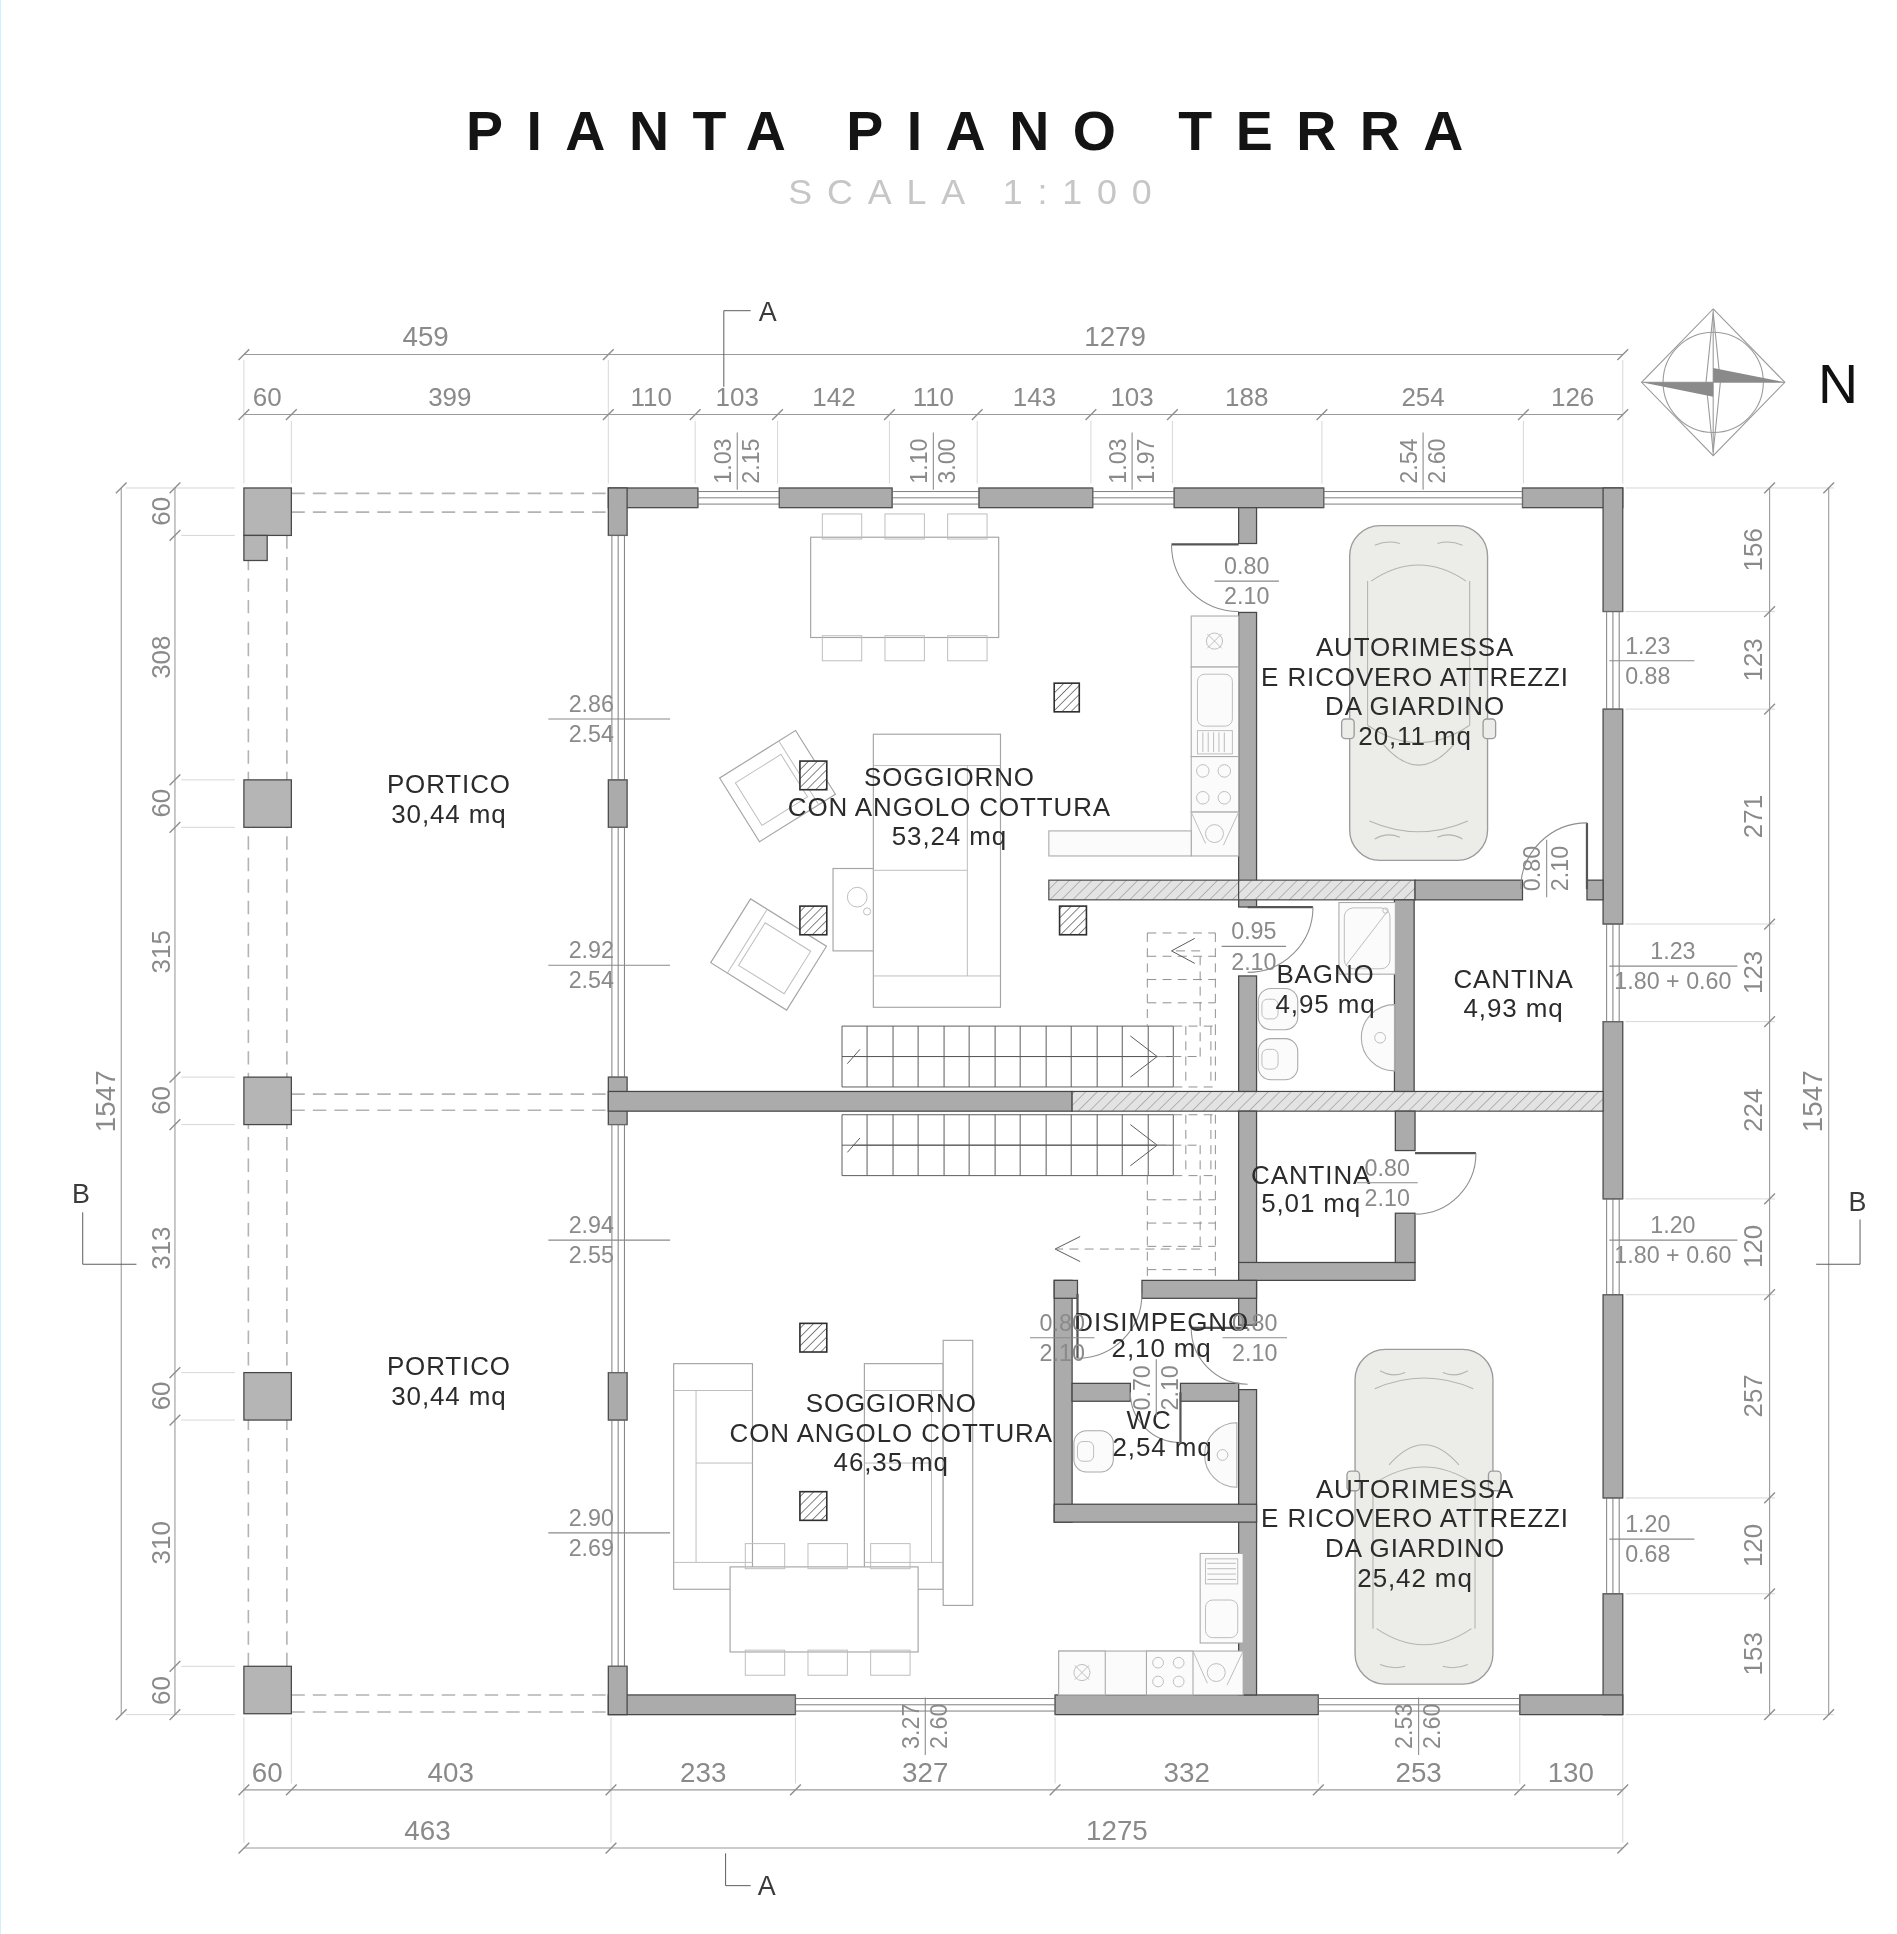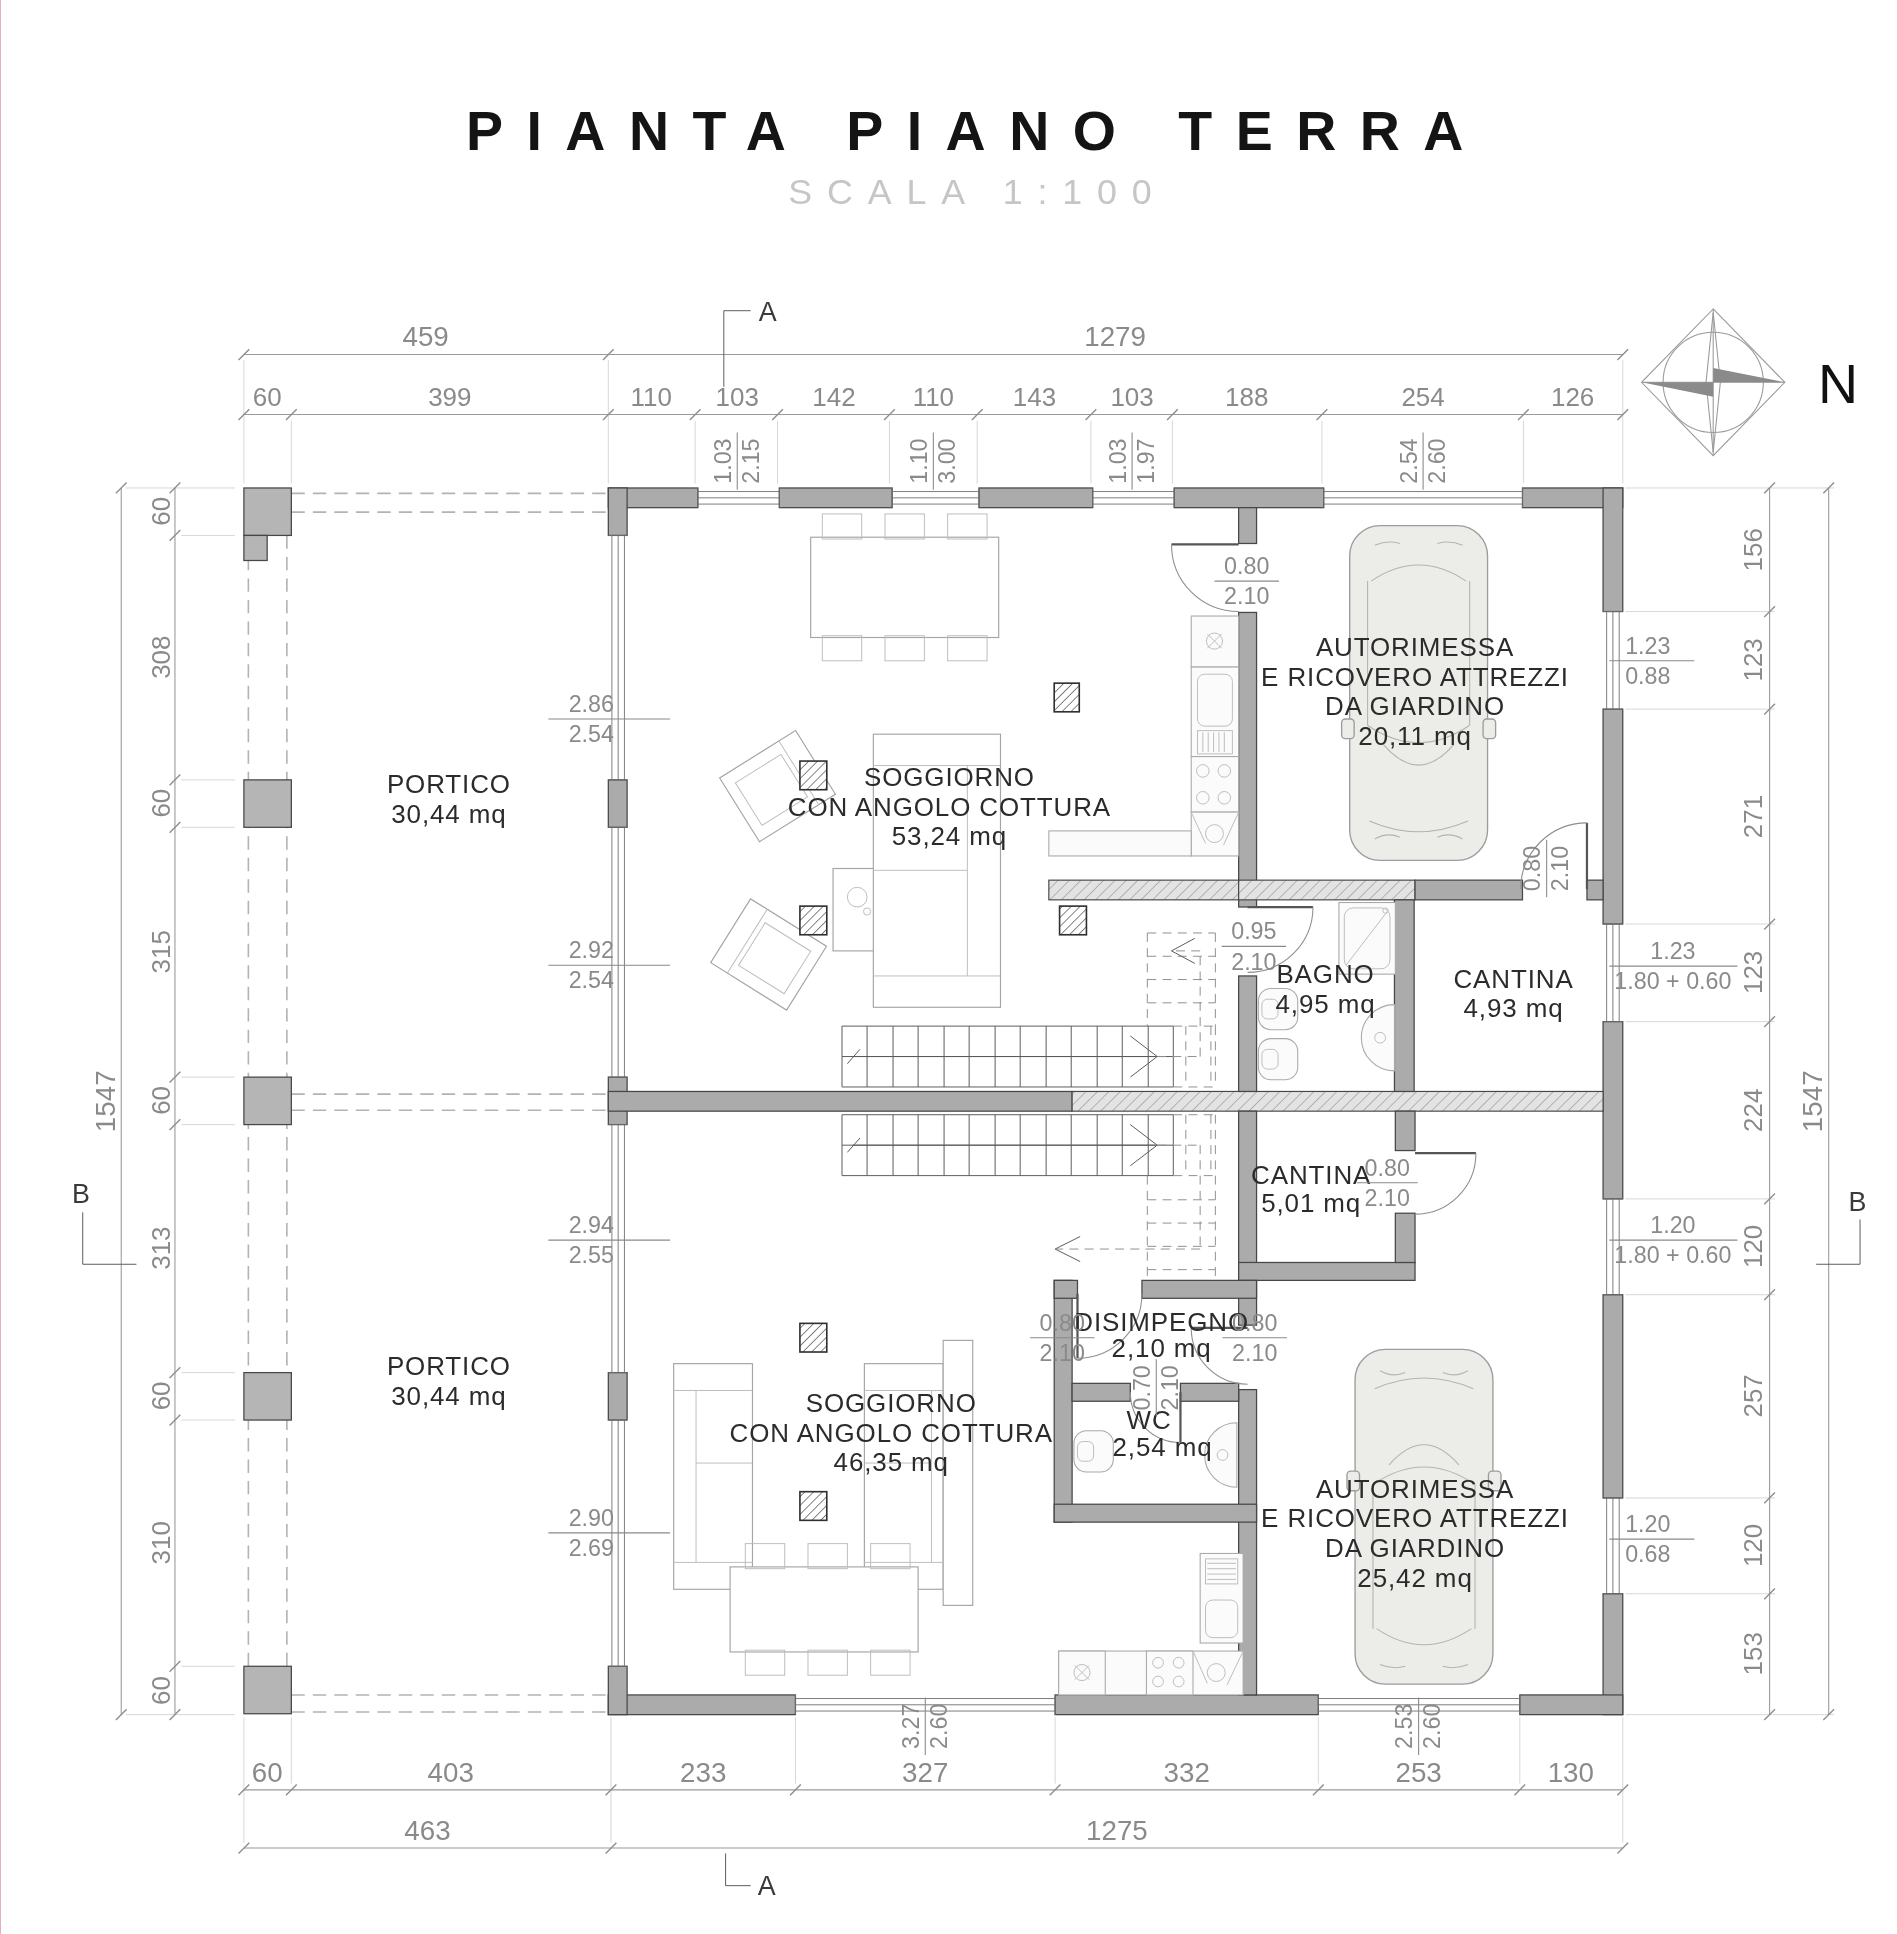--- a/index.html
+++ b/index.html
@@ -1,16 +1,16 @@
 <!DOCTYPE html>
 <html style="font-size:14.3px"><head>
 <meta charset="utf-8">
 <style>
   html,body{margin:0;padding:0;background:#ffffff;}
-  .page{width:1886px;height:1934px;position:relative;background:#be185d;}
+  .page{width:1886px;height:1934px;position:relative;background:#7dd3fc;}
   svg{display:block;font-family:"Liberation Sans",sans-serif;}
   
   .t-title{font-size:62px;font-weight:bold;letter-spacing:26px;fill:#141414;}
   .t-scala{font-size:40px;letter-spacing:14px;fill:#c6c6c6;}
   .t-n{font-size:62px;fill:#111;}
   .t-sec{font-size:30px;fill:#3a3a3a;}
   .t-dim{font-size:29px;fill:#8a8a8a;}
   .t-dim-lg{font-size:31px;fill:#8a8a8a;}
   .t-frac{font-size:26px;fill:#8a8a8a;}
   .t-room{font-size:29px;fill:#2b2b2b;letter-spacing:1px;}

